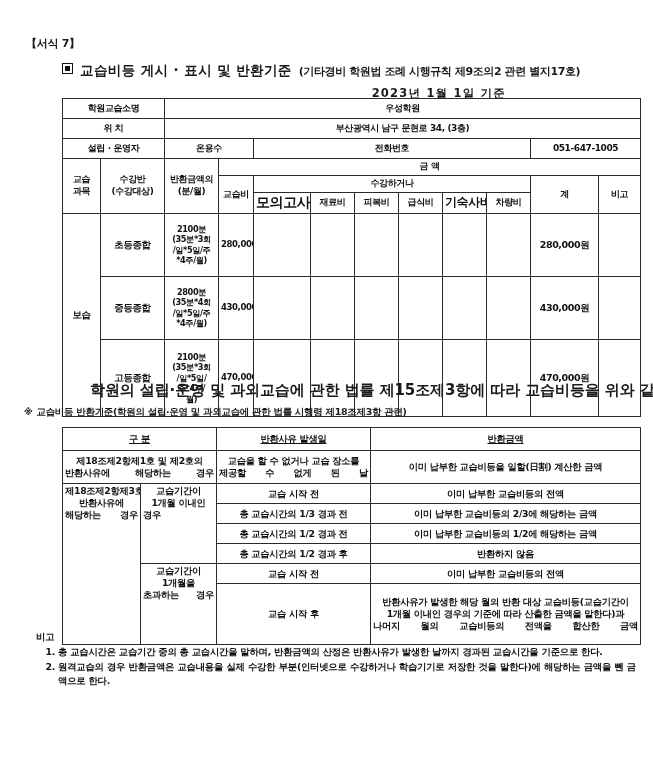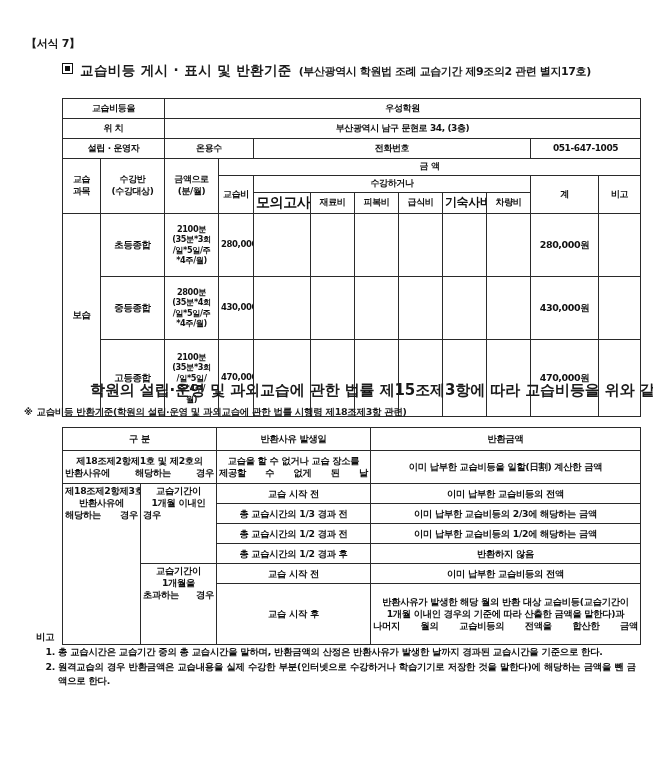--- a/index.html
+++ b/index.html
@@ -153,21 +153,21 @@
 
   
   .refund-table-wrap {
     position: absolute;
     left: 62px;
     top: 427px;
     width: 578px;
   }
   #refund-table { width: 578px; }
   #refund-table td { font-size: 9.3px; letter-spacing: -0.3px; }
-  .t2-head { height: 20px; font-size: 9.6px; letter-spacing: 0.5px; }
+  .t2-head { height: 20px; font-size: 9.6px; letter-spacing: 0.5px; text-decoration: underline; }
   .t2-just {
     text-align: justify;
     text-align-last: justify;
     vertical-align: top;
     padding: 3px 4px;
     line-height: 1.5;
     margin-top: 48px;
   }
   .t2-left {
     text-align: left;
@@ -207,44 +207,45 @@
 </head>
 <body>
 
 <div class="page">
 
   <div class="form-tag">【서식 7】</div>
 
   <div class="doc-title-row">
     <span class="sq-bullet"></span>
     <span class="doc-title-main">교습비등 게시 · 표시 및 반환기준</span>
-    <span class="doc-title-sub">(부산광역시 학원법 조례 교습기간 제9조의2 관련 별지17호)</span>
+    <span class="doc-title-sub">(기타경비 학원법 조례 시행규칙 제9조의2 관련 별지17호)</span>
   </div>
 
+  <div class="asof">2023년  1월  1일 기준</div>
 
   <div class="fee-table-wrap">
     <table class="doc outer" id="fee-table">
       <colgroup>
         <col style="width:38px">
         <col style="width:64px">
         <col style="width:54px">
         <col style="width:35px">
         <col style="width:57px">
         <col style="width:44px">
         <col style="width:44px">
         <col style="width:44px">
         <col style="width:44px">
         <col style="width:44px">
         <col style="width:68px">
         <col style="width:42px">
       </colgroup>
       <tbody>
 
         <tr>
-          <td colspan="2" class="lbl">교습비등을</td>
+          <td colspan="2" class="lbl">학원교습소명</td>
           <td colspan="10" class="lbl">우성학원</td>
         </tr>
 
         <tr>
           <td colspan="2" class="lbl">위          치</td>
           <td colspan="10" class="lbl">부산광역시 남구 문현로 34, (3층)</td>
         </tr>
 
         <tr>
           <td colspan="2" class="lbl">설립 · 운영자</td>
@@ -256,21 +257,21 @@
         <tr>
           <td rowspan="3" class="lbl">
             <span>교습</span><br>
             <span>과목</span>
           </td>
           <td rowspan="3" class="lbl">
             <span>수강반</span><br>
             <span>(수강대상)</span>
           </td>
           <td rowspan="3" class="lbl">
-            <span>금액으로</span><br>
+            <span>반환금액의</span><br>
             <span>(분/월)</span>
           </td>
           <td colspan="9" class="lbl amt-head" style="height:14px">금            액</td>
         </tr>
         <tr>
           <td rowspan="2" class="lbl">교습비</td>
           <td colspan="6" class="lbl" style="height:14px">수강하거나</td>
           <td rowspan="2" class="lbl">계</td>
           <td rowspan="2" class="lbl">비고</td>
         </tr>

